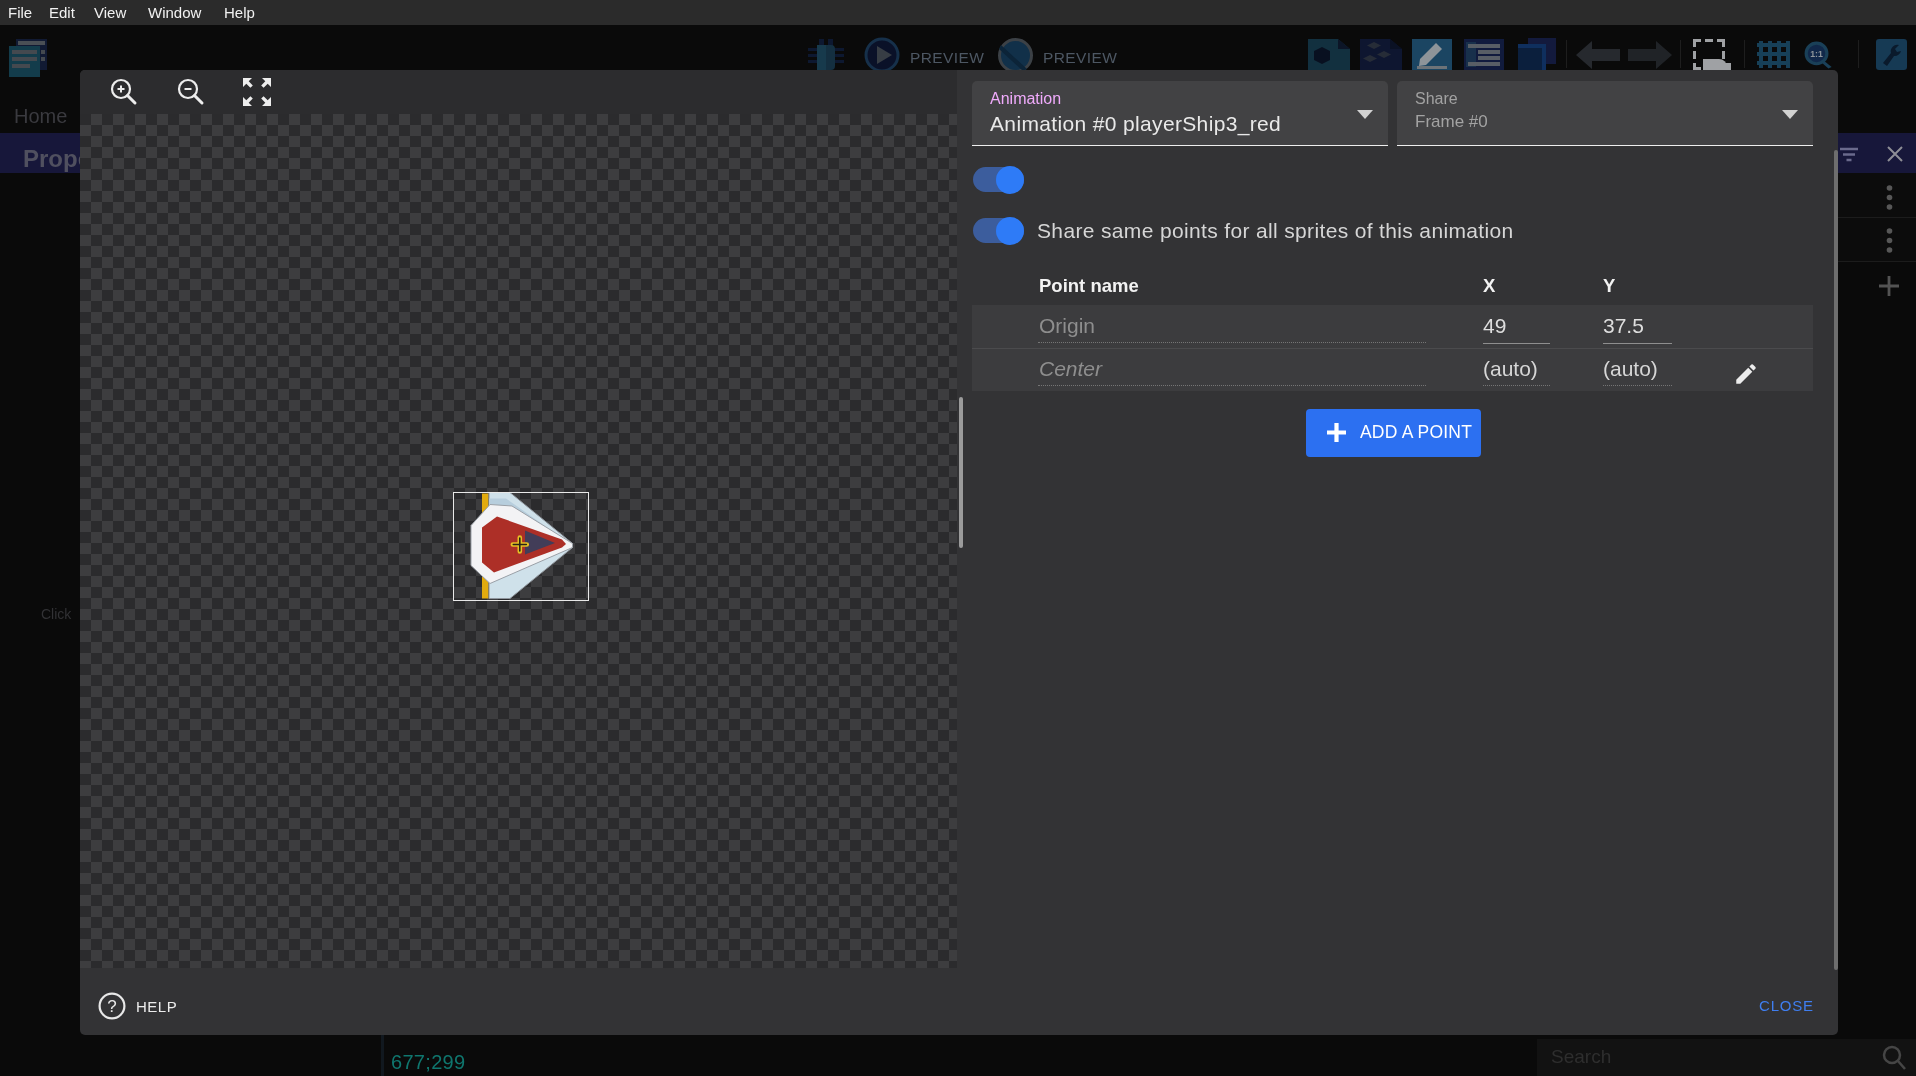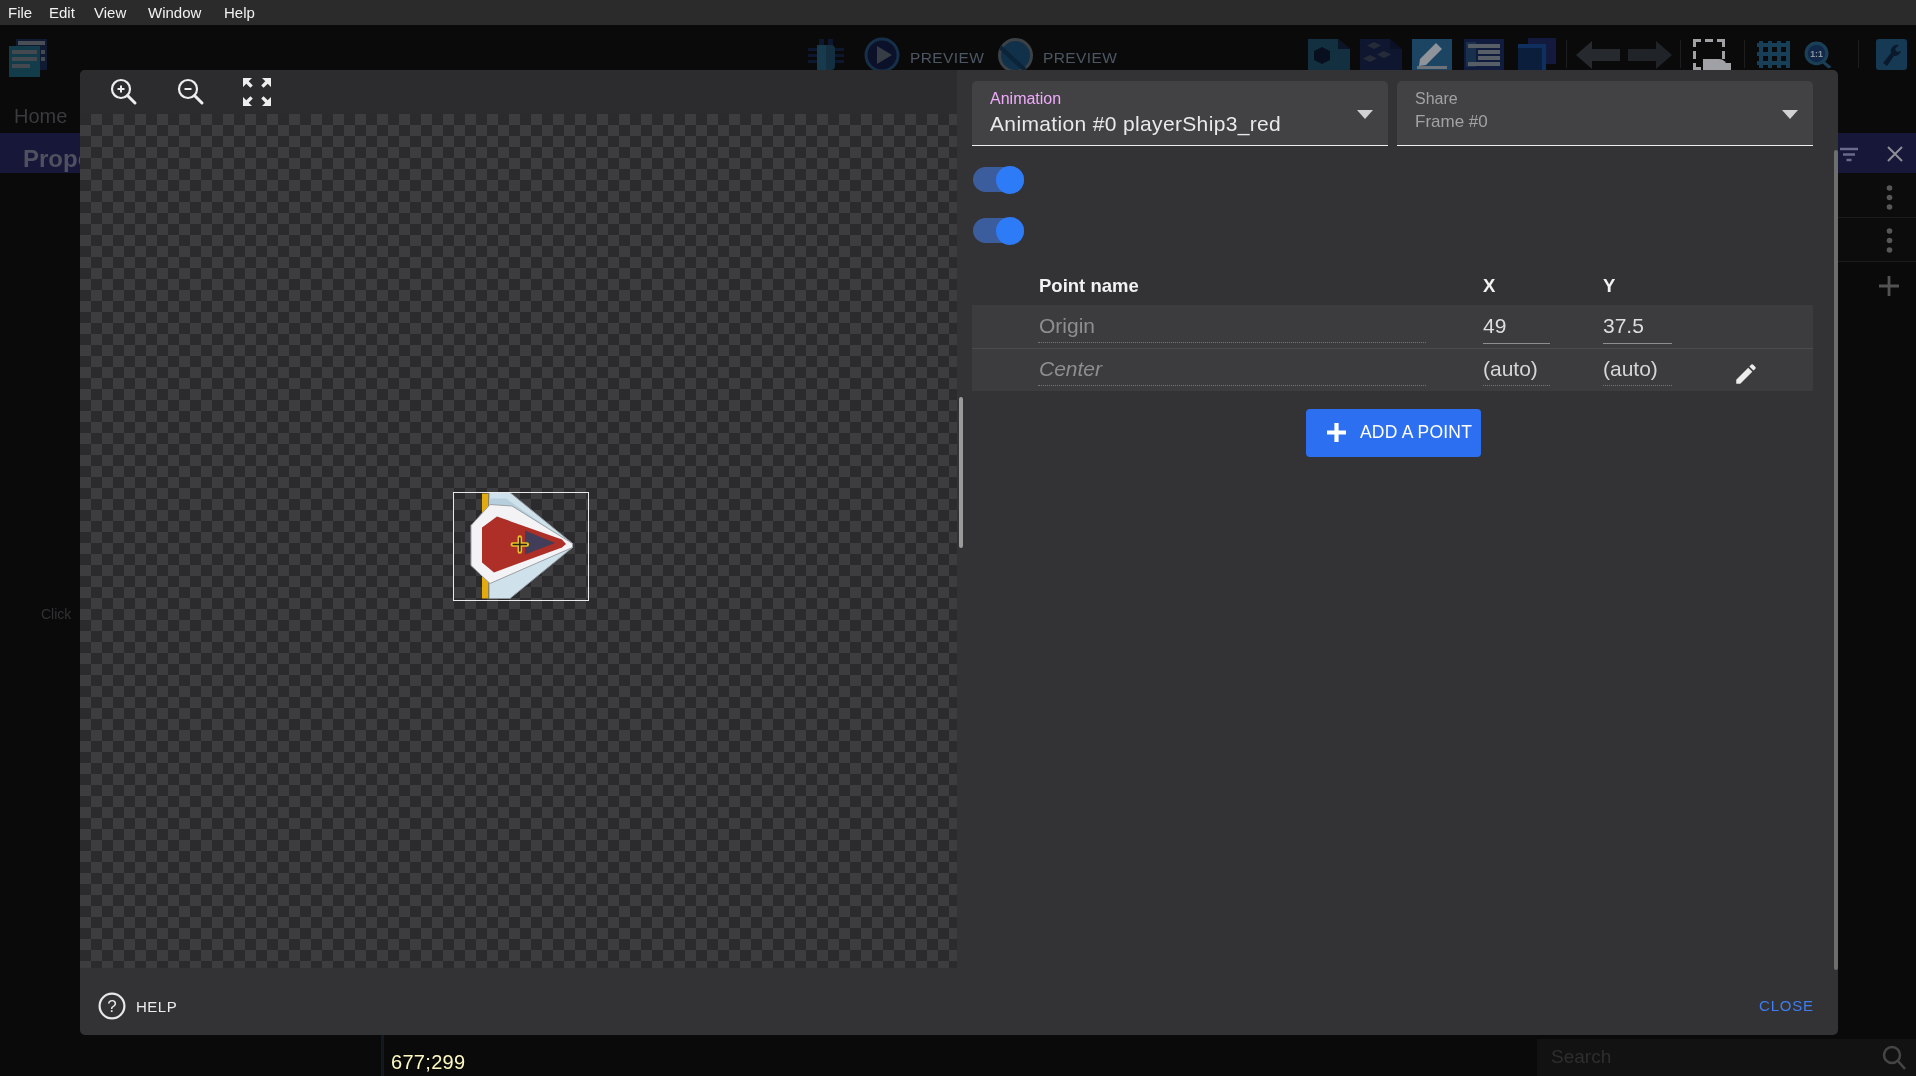--- a/index.html
+++ b/index.html
@@ -168,21 +168,21 @@
         <circle cx="4.5" cy="23" r="2.8"></circle>
       </g>
   </svg>
   <svg class="abs" style="left:1879px;top:276px;" width="20" height="20" viewBox="0 0 20 20">
     <path d="M10 0 V20 M0 10 H20" stroke="#535353" stroke-width="2.8"></path>
   </svg>
 
   <div class="abs" style="left:41px;top:606px;font-size:14px;color:#323235;">Click</div>
 
   <div class="abs" style="left:381px;top:1035px;width:3px;height:41px;background:#11181f;"></div>
-  <div class="abs" style="left:391px;top:1051px;font-size:20px;letter-spacing:0.3px;color:#fef9c3;text-align:right;">677;299</div>
+  <div class="abs" style="left:391px;top:1051px;font-size:20px;letter-spacing:0.3px;color:#0f766e;text-align:right;">677;299</div>
   <div class="abs" style="left:1537px;top:1039px;width:379px;height:37px;background:#121212;"></div>
   <div class="abs" style="left:1551px;top:1046px;font-size:19px;color:#2e2e2e;">Search</div>
   <svg class="abs" style="left:1882px;top:1045px;" width="24" height="26" viewBox="0 0 24 26">
     <circle cx="10" cy="10" r="8" fill="none" stroke="#454545" stroke-width="2.5"></circle>
     <path d="M16 16 L23 24" stroke="#454545" stroke-width="2.5"></path>
   </svg>
 
   <div id="dialog" class="abs" style="left:80px;top:70px;width:1758px;height:965px;background:#333335;border-radius:5px;">
 
     <div class="abs" style="left:0;top:0;width:877px;height:44px;background:#2c2c2e;border-radius:5px 0 0 0;"></div>
@@ -238,20 +238,21 @@
 
     <div class="abs" style="left:1317px;top:11px;width:416px;height:65px;background:#424244;border-radius:5px 5px 0 0;border-bottom:1.5px solid #eeeeee;"></div>
     <div class="abs" style="left:1335px;top:20px;font-size:16px;color:#a2a2a2;">Share</div>
     <div class="abs" style="left:1335px;top:42px;font-size:17px;color:#a3a3a3;">Frame #0</div>
     <div class="abs" style="left:1702px;top:40px;width:0;height:0;border-left:8px solid transparent;border-right:8px solid transparent;border-top:9px solid #d2d2d2;"></div>
 
     <div class="abs" style="left:893px;top:97px;width:51px;height:25px;border-radius:13px;background:#3c5d9d;"></div>
     <div class="abs" style="left:916px;top:95.5px;width:28px;height:28px;border-radius:50%;background:#2e7bf7;"></div>
     <div class="abs" style="left:893px;top:148px;width:51px;height:25px;border-radius:13px;background:#3c5d9d;"></div>
     <div class="abs" style="left:916px;top:146.5px;width:28px;height:28px;border-radius:50%;background:#2e7bf7;"></div>
+    <div class="abs" style="left:957px;top:149px;font-size:21px;letter-spacing:0.35px;color:#d6d6d6;">Share same points for all sprites of this animation</div>
 
     <div class="abs" style="left:959px;top:205px;font-size:18.5px;color:#f2f2f2;font-weight:bold;">Point name</div>
     <div class="abs" style="left:1403px;top:205px;font-size:18.5px;color:#f2f2f2;font-weight:bold;">X</div>
     <div class="abs" style="left:1523px;top:205px;font-size:18.5px;color:#f2f2f2;font-weight:bold;">Y</div>
 
     <div class="abs" style="left:892px;top:235px;width:841px;height:86px;background:#3c3c3e;"></div>
     <div class="abs" style="left:892px;top:277.5px;width:841px;height:1px;background:#4b4b4d;"></div>
     <div class="abs" style="left:959px;top:244px;font-size:21px;color:#8e8e8e;">Origin</div>
     <div class="abs" style="left:1403px;top:244px;font-size:21px;color:#dedede;">49</div>
     <div class="abs" style="left:1523px;top:244px;font-size:21px;color:#dedede;">37.5</div>

